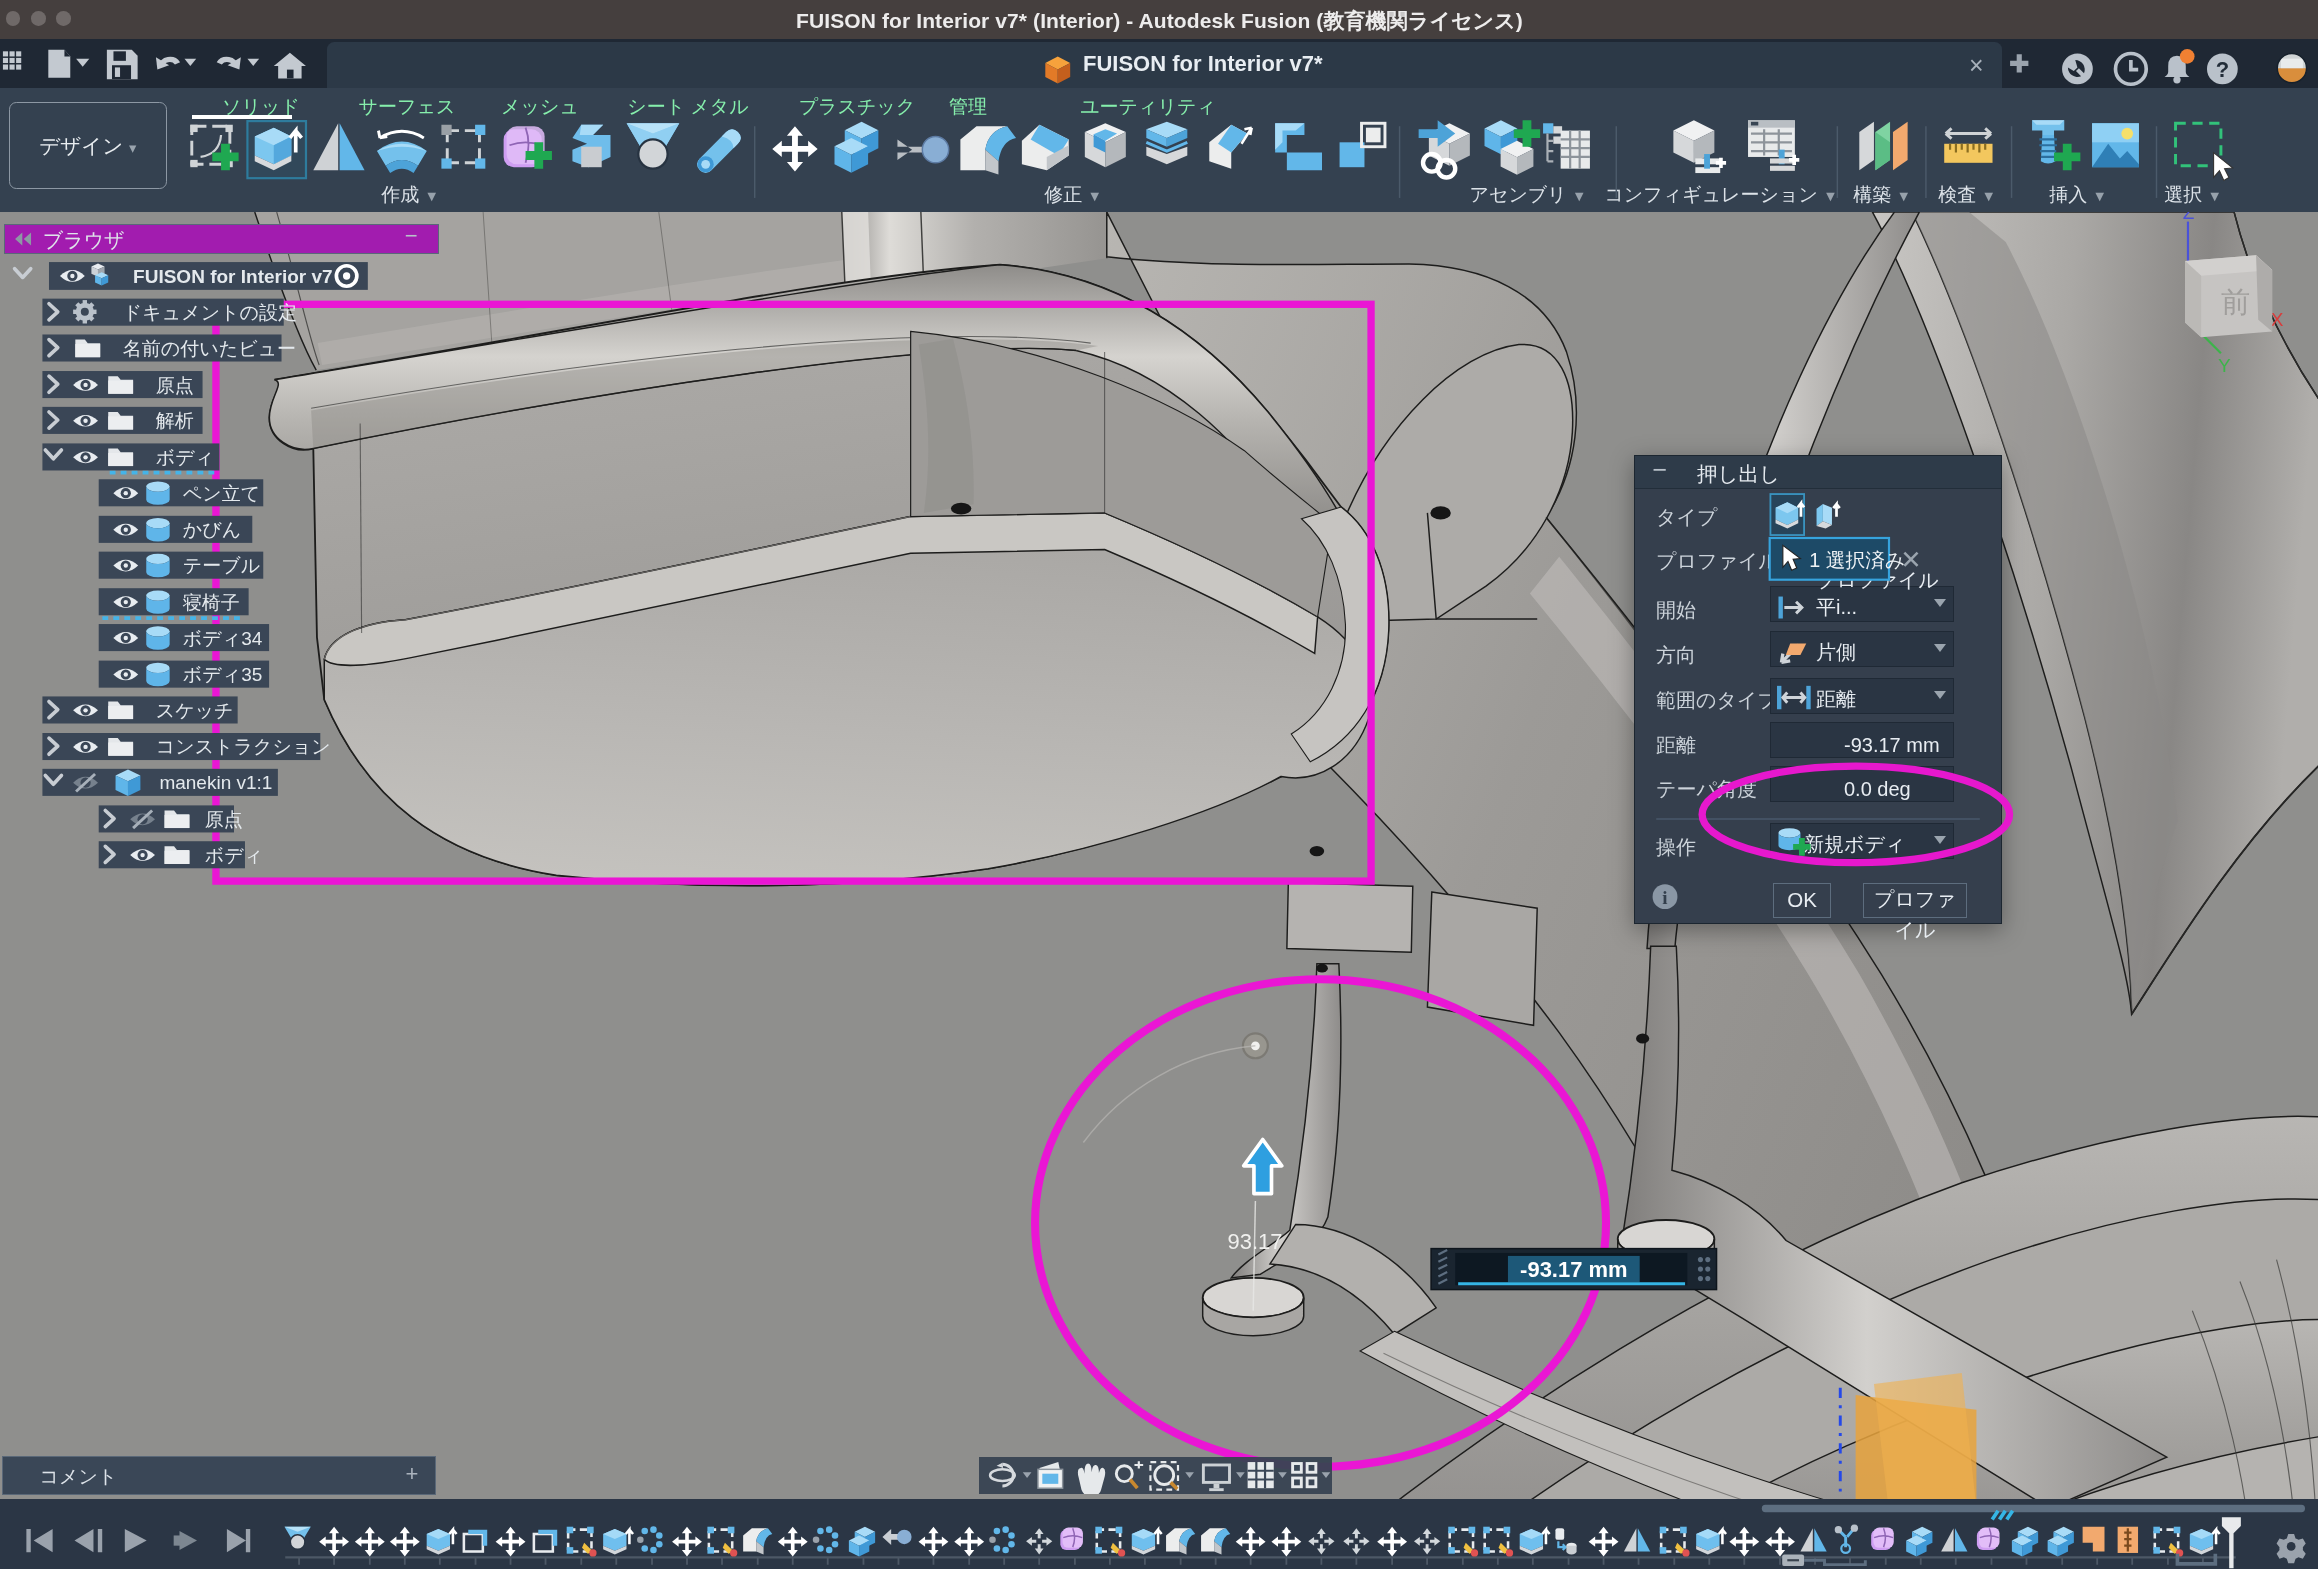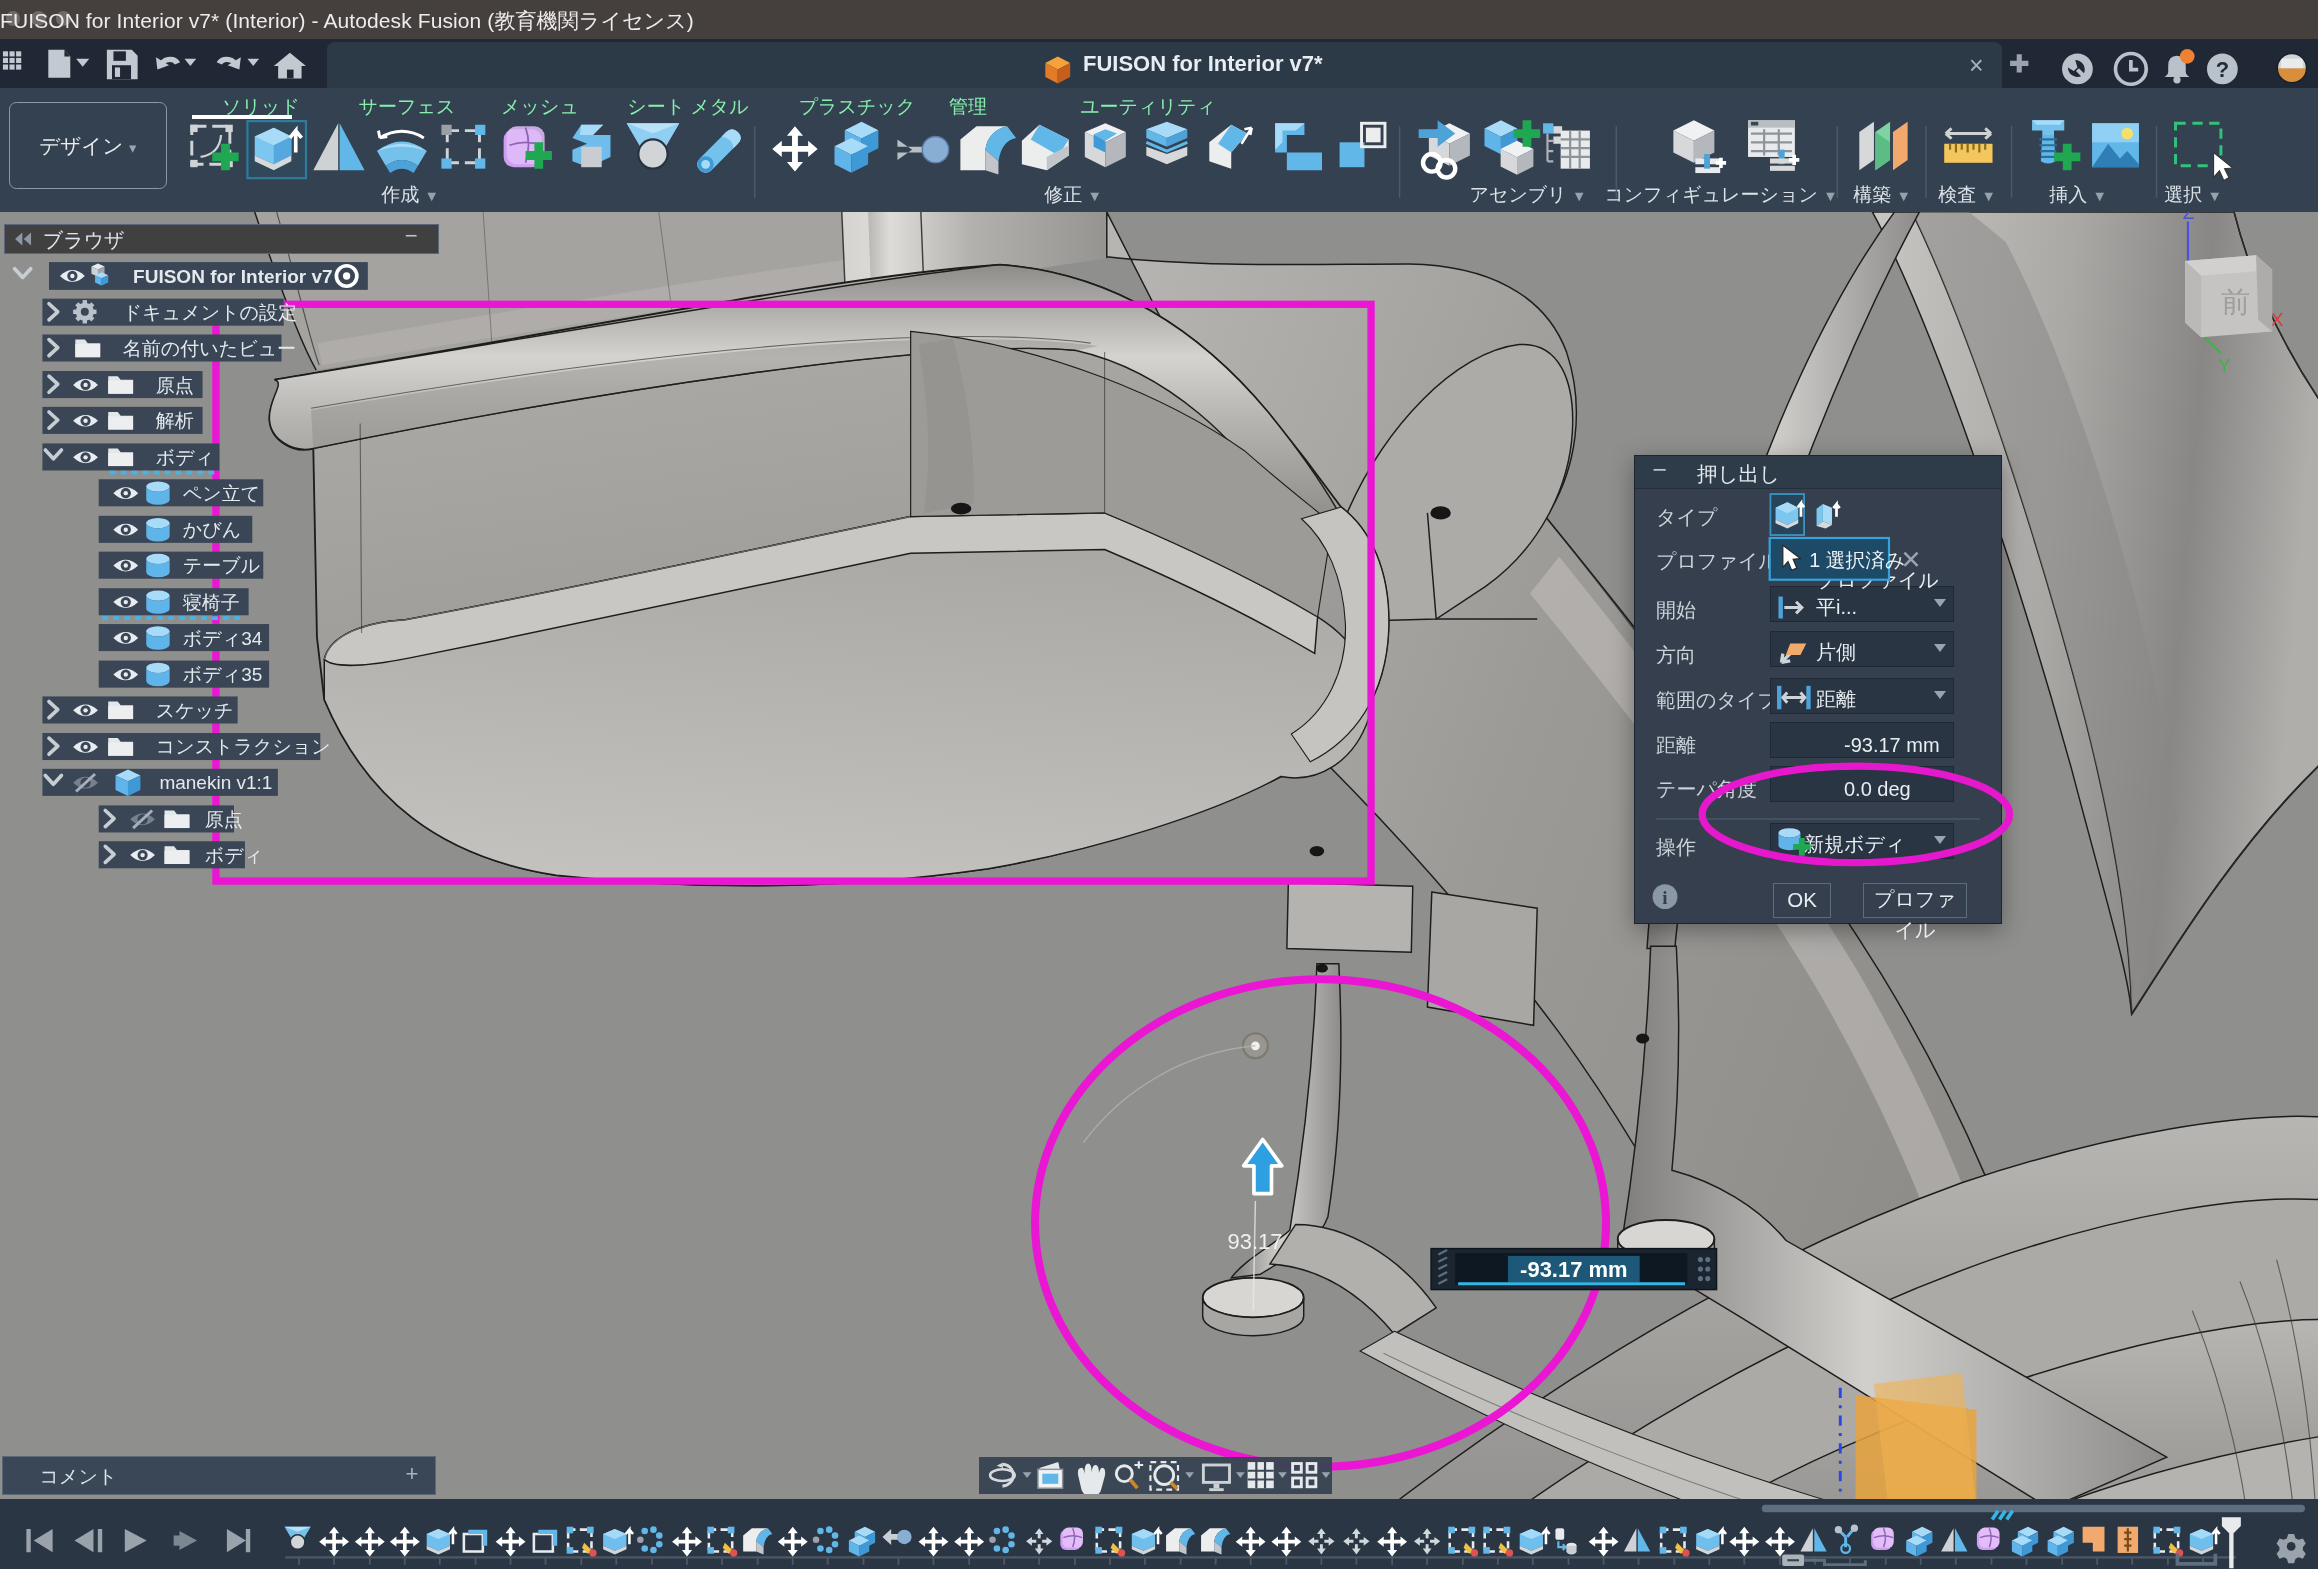--- a/index.html
+++ b/index.html
@@ -1,35 +1,35 @@
 <!DOCTYPE html>
 <html style="font-size:11.7px"><head><meta charset="utf-8">
 <style>
 html,body{margin:0;padding:0;background:#000;}
 #root{position:relative;width:2319px;height:1569px;overflow:hidden;background:#8f8f8d;font-family:"Liberation Sans",sans-serif;}
 .abs{position:absolute;}
 
 #macbar{left:0;top:0;width:2319px;height:39px;background:#453f3e;}
 .tl{position:absolute;top:11px;width:14.6px;height:14.6px;border-radius:50%;background:#6f6968;}
-#mactitle{position:absolute;top:7.3px;width:100%;text-align:left;color:#edecec;font-size:21px;font-weight:normal;letter-spacing:0.1px;}
+#mactitle{position:absolute;top:7.3px;width:100%;text-align:center;color:#edecec;font-size:21px;font-weight:bold;letter-spacing:0.1px;}
 
 #appbar{left:0;top:39px;width:2319px;height:49px;background:#1f2834;}
 #doctab{position:absolute;left:327px;top:2.9px;width:1675px;height:46px;background:#2c3947;border-radius:7.3px 7.3px 0 0;}
 #doctab .ttl{position:absolute;left:756px;top:9.5px;color:#e8edf2;font-size:22px;font-weight:bold;}
 #tabclose{position:absolute;left:1642px;top:8.8px;color:#a7b0ba;font-size:25px;}
 
 #ribbon{left:0;top:88px;width:2319px;height:124px;background:#344150;}
 #designbtn{position:absolute;left:8.8px;top:14px;width:156px;height:85px;border:1.5px solid #8d98a4;border-radius:7.3px;color:#e9edf0;font-size:20.5px;line-height:85px;text-align:center;}
 .rtab{position:absolute;top:5.9px;color:#86efac;font-size:19px;transform:translateX(-50%);white-space:nowrap;margin-left:19px;}
 #tabline{position:absolute;left:192px;top:27px;width:100px;height:4.4px;background:#fff;}
 .glabel{position:absolute;top:94px;color:#dce2e8;font-size:19px;transform:translateX(-50%);white-space:nowrap;}
 .gcaret{color:#97a1ab;font-size:14.6px;}
 
 #browser{left:0px;top:217px;width:468px;height:915px;}
-#bhead{position:absolute;left:3.7px;top:6.6px;width:433px;height:28.5px;background:#404040;border:0.7px solid #5a6779;color:#dfe5ea;font-size:20px;}
+#bhead{position:absolute;left:3.7px;top:6.6px;width:433px;height:28.5px;background:#a21caf;border:0.7px solid #5a6779;color:#dfe5ea;font-size:20px;}
 
 #dialog{left:1634px;top:455px;width:366px;height:467px;background:#353f4d;border:0.7px solid #1c2630;box-shadow:0 5.9px 22px rgba(0,0,0,.35);}
 #dlgtitle{position:absolute;left:0;top:0;width:100%;height:32px;background:#2e3b49;border-bottom:0.7px solid #222e3a;color:#e4e9ee;font-size:20.5px;}
 .dlbl{position:absolute;left:21px;color:#ccd3da;font-size:20px;}
 .dfield{position:absolute;left:135px;width:182px;height:34px;background:#2a3543;border:0.7px solid #1f2935;color:#e8edf2;font-size:20px;display:flex;align-items:flex-end;}
 .dcaret{position:absolute;right:7.3px;top:11.7px;width:0;height:0;border-left:6.6px solid transparent;border-right:6.6px solid transparent;border-top:8px solid #9aa4ae;}
 
 #comment{left:1.5px;top:1456px;width:432px;height:37px;background:#3a4757;border:0.7px solid #5a6878;color:#dde3e9;font-size:19px;}
 
 #navbar{left:979px;top:1457px;width:353px;height:37px;background:rgba(56,67,82,.95);}

